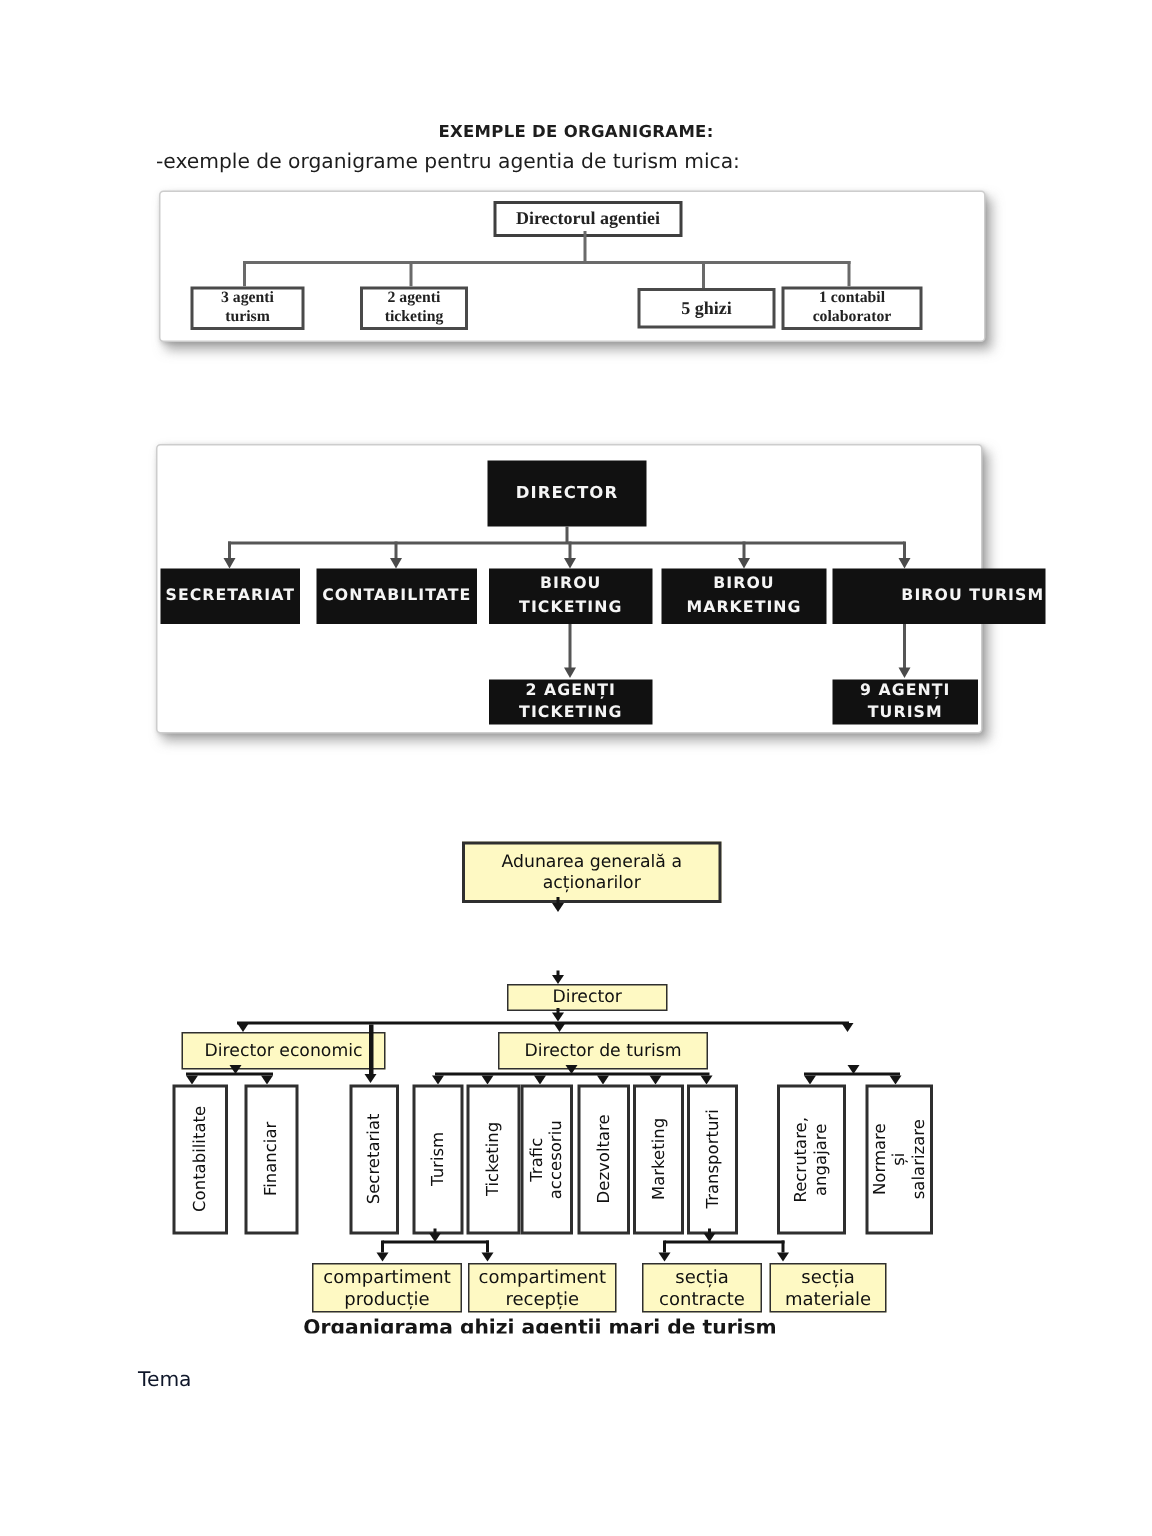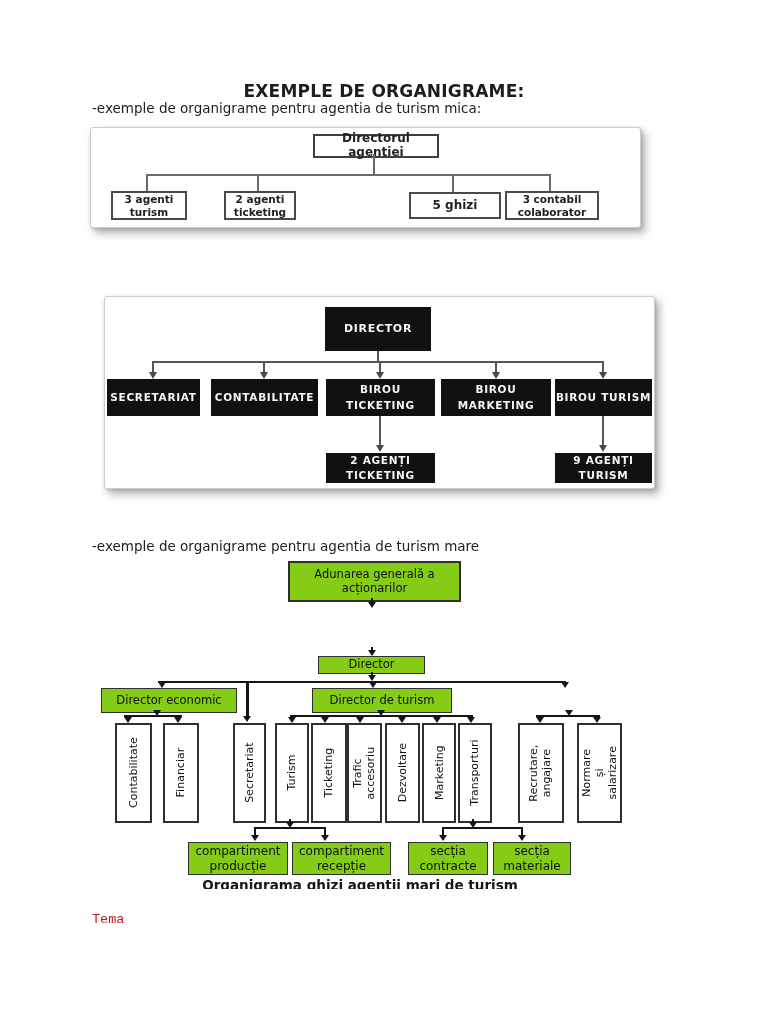--- a/index.html
+++ b/index.html
@@ -3,23 +3,23 @@
 <meta charset="utf-8">
 <style>
   html,body { margin:0; padding:0; background:#ffffff; }
   .page {
     position:relative; width:768px; height:1024px; margin:0 auto;
     background:#ffffff; overflow:hidden;
     font-family:"DejaVu Sans", sans-serif; color:#1d1d1d;
   }
   .title {
     position:absolute; left:0; top:81px; width:768px;
-    text-align:center; font-size:17px; font-weight:bold; letter-spacing:.2px;
-  }
-  .subhead { position:absolute; font-size:13.5px; }
+    text-align:center; font-size:11px; font-weight:bold; letter-spacing:.2px;
+  }
+  .subhead { position:absolute; font-size:13.5px;margin-left:12px; }
   .panel {
     position:absolute; background:#ffffff;
     border:1px solid #cdcdcd; border-radius:3px;
     box-shadow:4px 5px 8px rgba(105,105,105,.55), 1px 1px 3px rgba(140,140,140,.35);
   }
   
   .obox {
     position:absolute; background:#fff; border:2px solid #4a4a4a;
     display:flex; align-items:center; justify-content:center;
     text-align:center; font-weight:bold; color:#222;
@@ -36,67 +36,68 @@
     text-align:center; color:#f5f5f5; font-weight:bold;
     font-size:10.5px; letter-spacing:.7px; line-height:1.45; white-space:pre-line;
   }
   .vl2 { position:absolute; width:2px; background:#565656; }
   .hl2 { position:absolute; height:2px; background:#565656; }
   .ah2 { position:absolute; width:0; height:0;
     border-left:4px solid transparent; border-right:4px solid transparent;
     border-top:7px solid #4a4a4a; }
   
   .wbox {
-    position:absolute; background:#84cc16; border:2px solid #2f2f2f;
+    position:absolute; background:#fef9c3; border:2px solid #2f2f2f;
     display:flex; align-items:center; justify-content:center;
     text-align:center; font-size:11.5px; line-height:1.2; color:#111;
     white-space:pre-line;
+    margin-left:20px;
   }
   .wbox.thin { border-width:1.5px; }
   .vbox {
     position:absolute; background:#fff; border:2px solid #2f2f2f;
     display:flex; align-items:center; justify-content:center;
   }
   .vtext {
     transform:rotate(-90deg); white-space:pre-line; text-align:center;
     font-size:11px; line-height:1.2; color:#111;
   }
   .vl3 { position:absolute; width:2px; background:#141414; }
   .hl3 { position:absolute; height:2px; background:#141414; }
   .ah { position:absolute; width:0; height:0;
     border-left:4px solid transparent; border-right:4px solid transparent;
     border-top:6px solid #141414; }
   .caption {
     position:absolute; overflow:hidden; text-align:center;
     font-weight:bold; font-size:13.5px; line-height:17px; color:#161616;
   }
-  .footer { position:absolute; font-size:13.5px; color:#b91c1c;font-family:Liberation Mono, monospace; }
+  .footer { position:absolute; font-size:13.5px; color:#0f172a; }
 </style>
 </head>
 <body>
 
 <div class="page">
 
   <div class="title">EXEMPLE DE ORGANIGRAME:</div>
   <div class="subhead" style="left:92px; top:100px;">-exemple de organigrame pentru agentia de turism mica:</div>
 
-  <div class="panel" style="left:90px; top:127px; width:549px; height:99px;">
+  <div class="panel" style="left:106px; top:127px; width:549px; height:99px;font-family:Liberation Serif, serif;">
     <div class="obox root1" style="left:222px; top:6px; width:122px; height:20px;">Directorul agentiei</div>
     <div class="vl1" style="left:282px; top:26px; height:20px;"></div>
     <div class="hl1" style="left:55px; top:46px; width:405px;"></div>
     <div class="vl1" style="left:55px; top:46px; height:17px;"></div>
     <div class="vl1" style="left:166px; top:46px; height:17px;"></div>
     <div class="vl1" style="left:361px; top:46px; height:18px;"></div>
     <div class="vl1" style="left:458px; top:46px; height:17px;"></div>
     <div class="obox" style="left:20px; top:63px; width:72px; height:25px;">3 agenti
 turism</div>
     <div class="obox" style="left:133px; top:63px; width:68px; height:25px;">2 agenti
 ticketing</div>
     <div class="obox ghizi" style="left:318px; top:64px; width:88px; height:23px;">5 ghizi</div>
-    <div class="obox" style="left:414px; top:63px; width:90px; height:25px;">3 contabil
+    <div class="obox" style="left:414px; top:63px; width:90px; height:25px;">1 contabil
 colaborator</div>
   </div>
 
 
   <div class="panel" style="left:104px; top:296px; width:549px; height:191px;">
     <div class="kbox" style="left:220px; top:10px; width:106px; height:44px; font-size:11px;">DIRECTOR</div>
     <div class="vl2" style="left:272px; top:54px; height:11px;"></div>
     <div class="hl2" style="left:47px; top:64px; width:451px;"></div>
     <div class="vl2" style="left:47px; top:64px; height:12px;"></div>
     <div class="vl2" style="left:158px; top:64px; height:12px;"></div>
@@ -107,32 +108,31 @@
     <div class="ah2" style="left:155px; top:75px;"></div>
     <div class="ah2" style="left:271px; top:75px;"></div>
     <div class="ah2" style="left:387px; top:75px;"></div>
     <div class="ah2" style="left:494px; top:75px;"></div>
     <div class="kbox" style="left:2px; top:82px; width:93px; height:37px;">SECRETARIAT</div>
     <div class="kbox" style="left:106px; top:82px; width:107px; height:37px;">CONTABILITATE</div>
     <div class="kbox" style="left:221px; top:82px; width:109px; height:37px;">BIROU
 TICKETING</div>
     <div class="kbox" style="left:336px; top:82px; width:110px; height:37px;">BIROU
 MARKETING</div>
-    <div class="kbox" style="left:450px; top:82px; width:97px; height:37px;">BIROU TURISM</div>
+    <div class="kbox" style="left:450px; top:82px; width:97px; height:37px;padding-left:45px;">BIROU TURISM</div>
     <div class="vl2" style="left:274px; top:119px; height:30px;"></div>
     <div class="ah2" style="left:271px; top:148px;"></div>
     <div class="vl2" style="left:497px; top:119px; height:30px;"></div>
     <div class="ah2" style="left:494px; top:148px;"></div>
     <div class="kbox" style="left:221px; top:156px; width:109px; height:30px;">2 AGENȚI
 TICKETING</div>
     <div class="kbox" style="left:450px; top:156px; width:97px; height:30px;">9 AGENȚI
 TURISM</div>
   </div>
 
-  <div class="subhead" style="left:92px; top:538px;">-exemple de organigrame pentru agentia de turism mare</div>
 
   <div class="wbox" style="left:288px; top:561px; width:169px; height:37px;">Adunarea generală a
 acționarilor</div>
   <div class="vl3" style="left:371px; top:598px; height:5px;"></div>
   <div class="ah" style="left:368px; top:602px;"></div>
   <div class="vl3" style="left:371px; top:647px; height:4px;"></div>
   <div class="ah" style="left:368px; top:650px;"></div>
   <div class="wbox thin" style="left:318px; top:656px; width:105px; height:16px;">Director</div>
   <div class="vl3" style="left:371px; top:672px; height:4px;"></div>
   <div class="ah" style="left:368px; top:675px;"></div>

